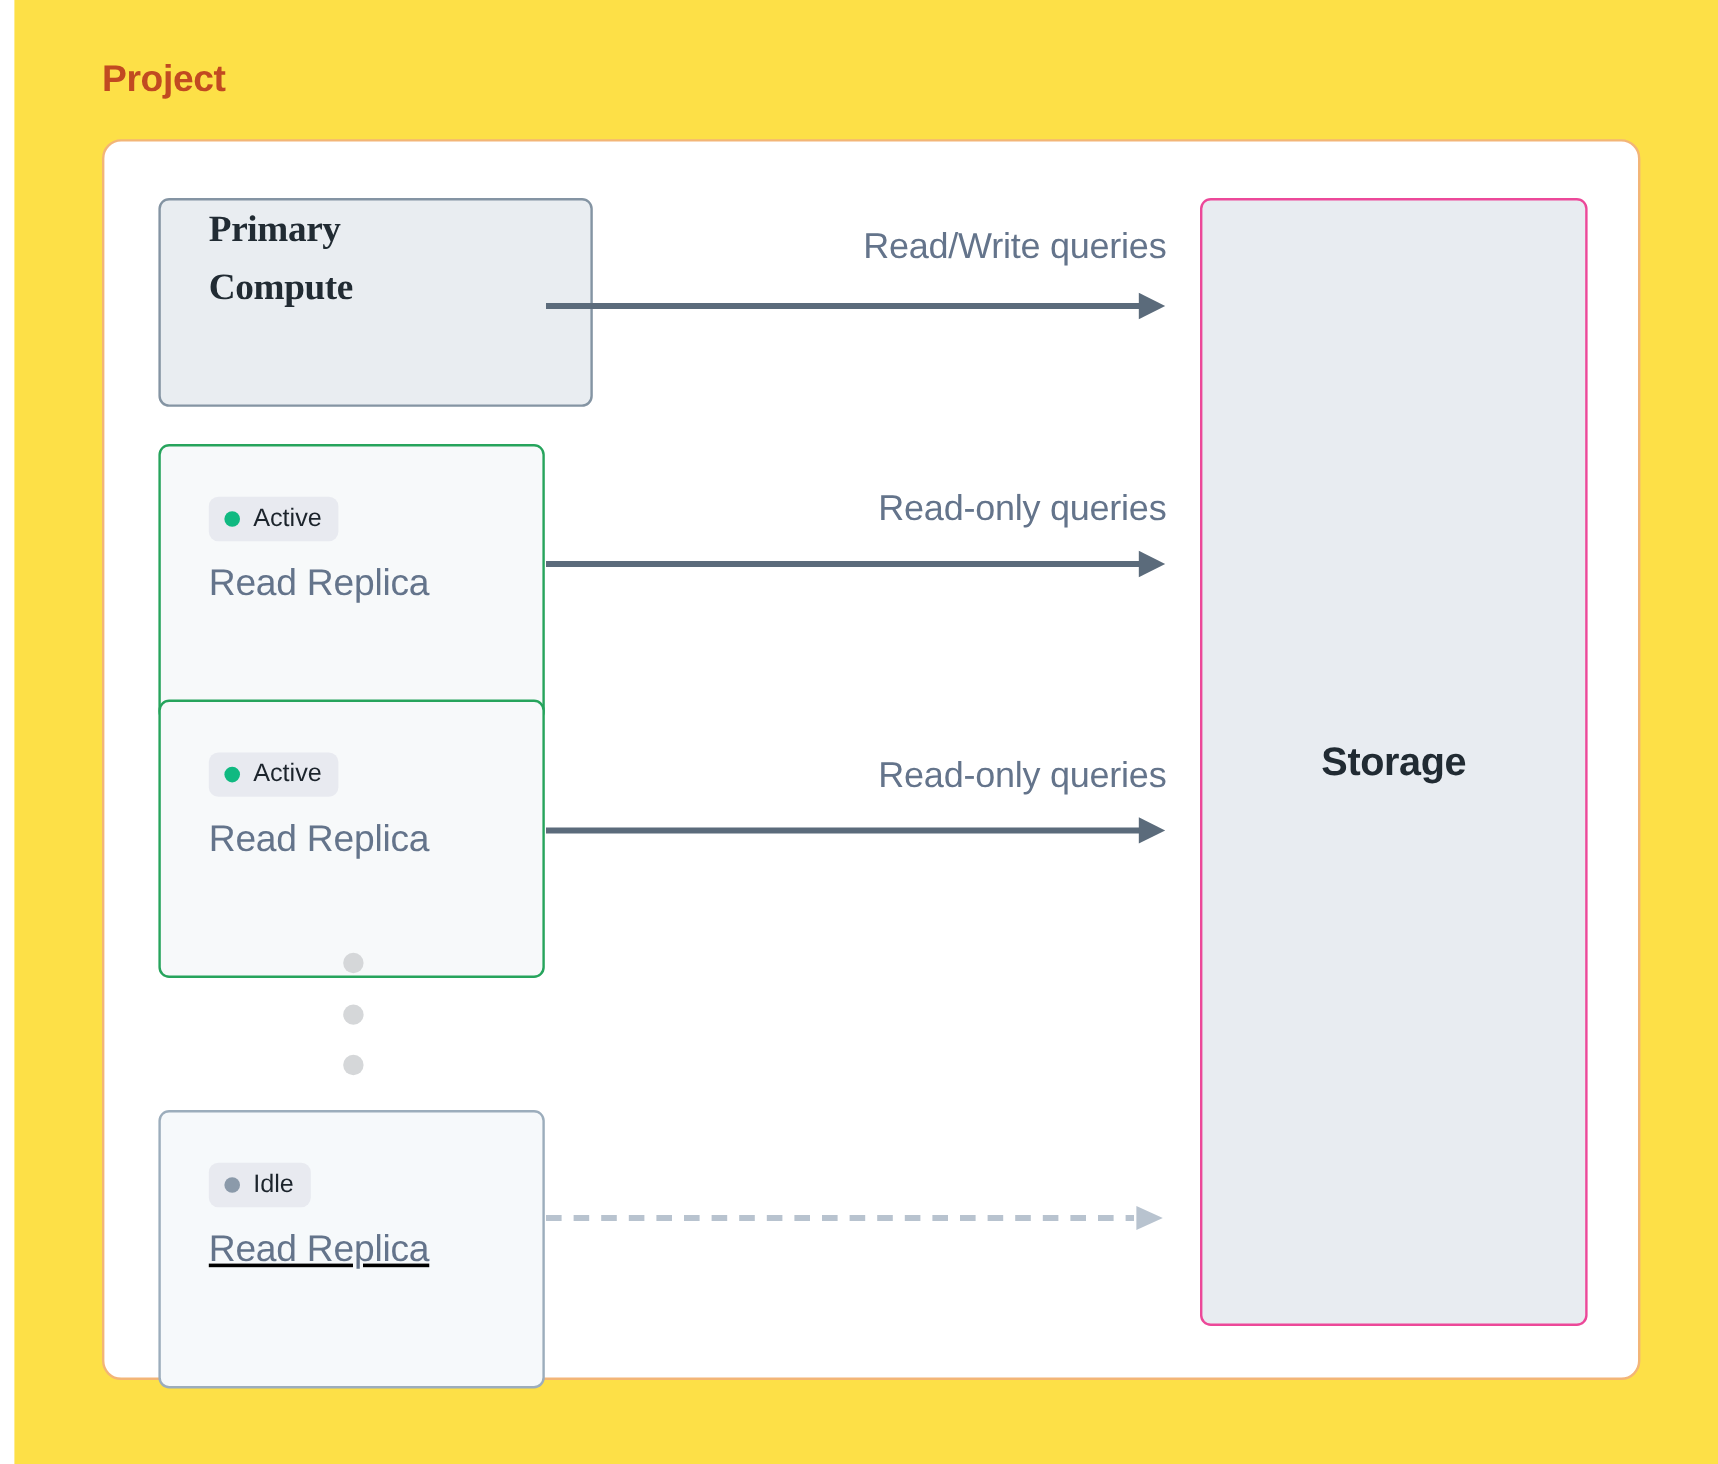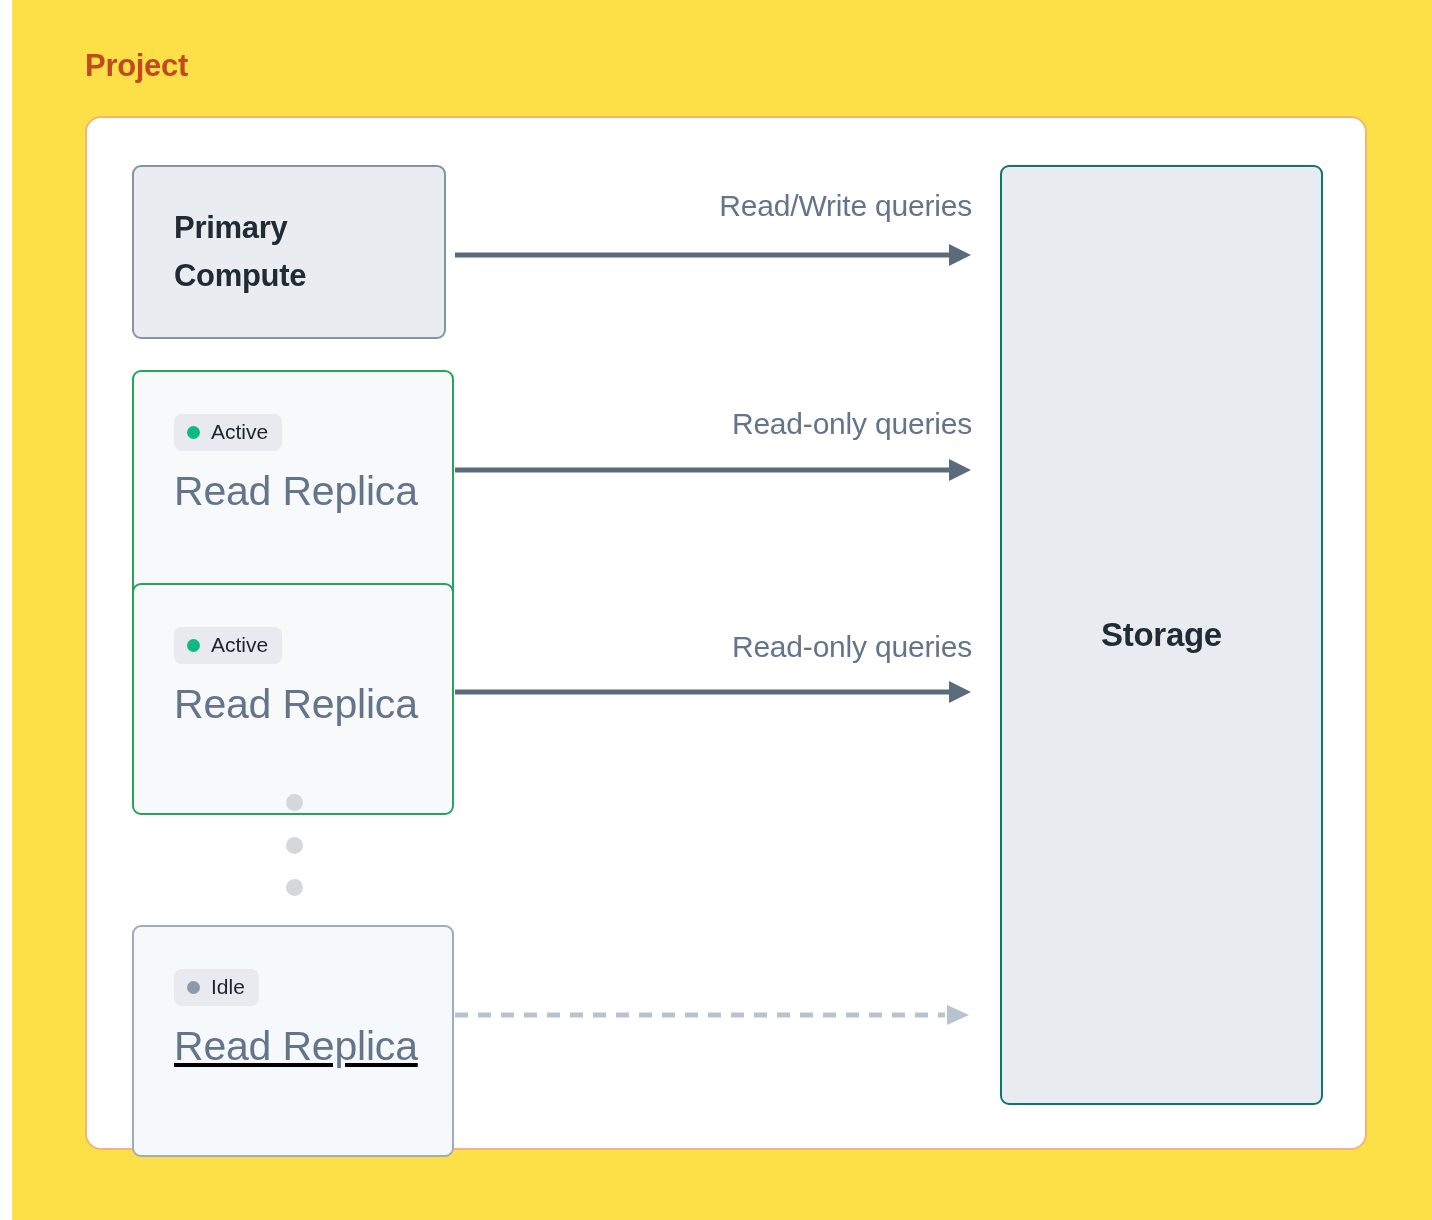--- a/index.html
+++ b/index.html
@@ -37,26 +37,26 @@
     box-sizing: border-box;
   }
   .node {
     position: absolute;
     box-sizing: border-box;
     border-radius: 9px;
   }
   .node-primary {
     left: 120px;
     top: 165px;
-    width: 314px;
+    width: 362px;
     height: 174px;
     background: #e9edf1;
     border: 2px solid #8494a3;
     display: flex;
-    align-items: center;
+    font-family: Liberation Serif, serif;
   }
   .node-primary .node-title {
     margin-left: 40px;
     font-size: 31px;
     font-weight: 700;
     line-height: 48px;
     color: #212b33;
     width: 200px;
     letter-spacing: -0.3px;
   }
@@ -92,32 +92,32 @@
     border-radius: 50%;
   }
   .badge-dot.green { background: #10b981; }
   .badge-dot.gray  { background: #8b9aaa; }
   .badge-label {
     font-size: 21px;
     color: #1c242c;
   }
   .replica-name {
     margin-top: 17px;
-    font-size: 41px;
+    font-size: 31px;
     color: #64748b;
     letter-spacing: -0.2px;
   }
   .storage-box {
     position: absolute;
     left: 988px;
     top: 165px;
     width: 323px;
     height: 940px;
     background: #e8ecf1;
-    border: 2px solid #0f766e;
+    border: 2px solid #ec4899;
     border-radius: 9px;
     box-sizing: border-box;
     display: flex;
     align-items: center;
     justify-content: center;
   }
   .storage-label {
     font-size: 33px;
     font-weight: 700;
     color: #212b33;

